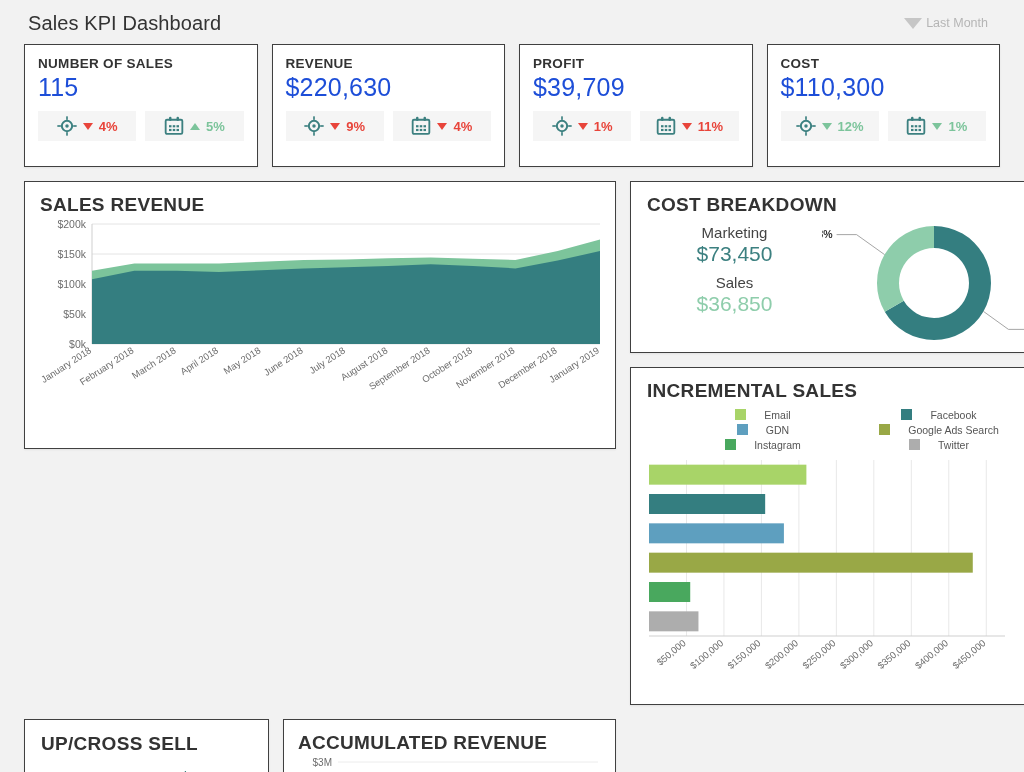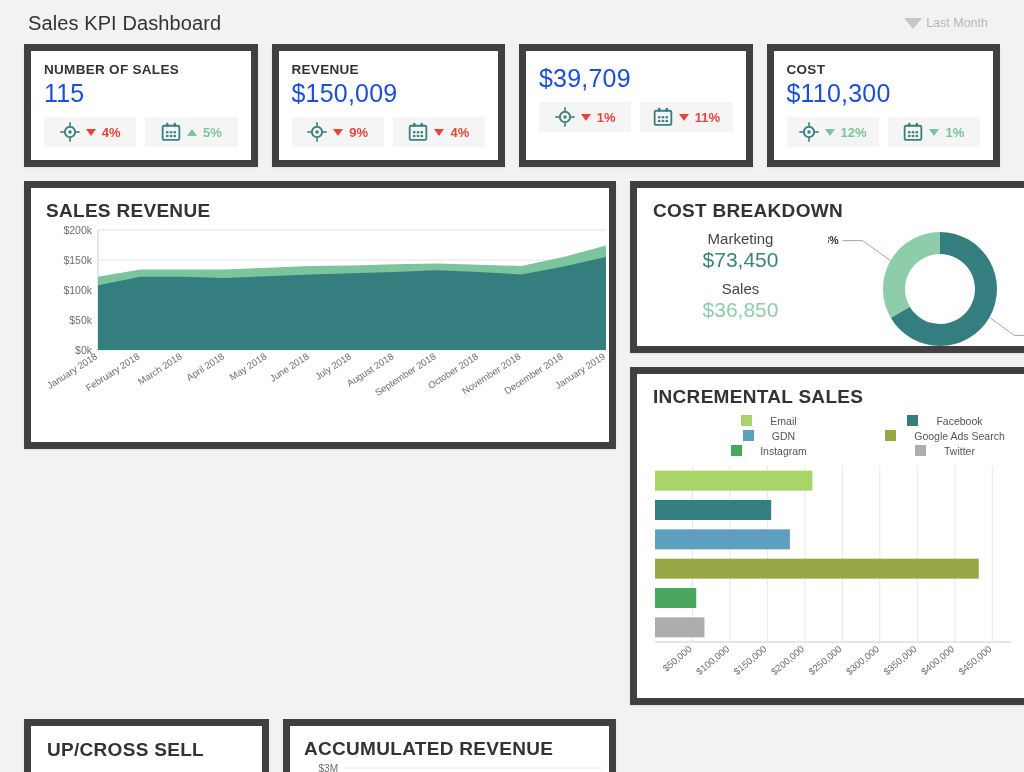--- a/index.html
+++ b/index.html
@@ -13,21 +13,21 @@
   .dash { width: 1024px; height: 772px; position: relative; padding: 0 24px; }
 
   
   .header { height: 42px; display: flex; align-items: center; justify-content: space-between; padding: 4px 4px 0 4px; }
   .dash-title { font-size: 20px; color: #333; font-weight: 400; letter-spacing: .1px; }
   .filter { display: flex; align-items: center; gap: 4px; padding-right: 8px; }
   .tri-down { width: 0; height: 0; border-left: 9px solid transparent; border-right: 9px solid transparent; border-top: 11px solid #c6c6c6; }
   .filter-label { font-size: 12.5px; color: #b5b5b5; }
 
   
-  .card { background: #fff; border: 7px solid #404040; box-shadow: 0 1px 2px rgba(0,0,0,.07); }
+  .card { background: #fff; border: 1px solid #404040; box-shadow: 0 1px 2px rgba(0,0,0,.07); }
   .kpi-row { display: flex; gap: 14px; margin-top: 2px; }
   .kpi { flex: 1; height: 123px; padding: 11px 13px 0 13px; }
   .kpi-title { font-size: 13.5px; font-weight: bold; color: #333; letter-spacing: .3px; }
   .kpi-value { font-size: 25px; color: #1d4ed8; margin-top: 2px; letter-spacing: .2px; }
   .kpi-badges { display: flex; gap: 9px; margin-top: 9px; }
   .badge { background: #f5f5f5; height: 30px; flex: 1; display: flex; align-items: center; justify-content: center; gap: 6px; }
   .badge-pct { font-size: 13px; font-weight: bold; }
   .pct-down { color: #e8443a; }
   .pct-up   { color: #7cc49b; }
   .pct-good { color: #7cc49b; }
@@ -120,21 +120,21 @@
             </g>
           </svg>
           <span class="arrow up pct-up"></span>
           <span class="badge-pct pct-up">5%</span>
         </div>
       </div>
     </div>
 
     <div class="card kpi">
       <div class="kpi-title">REVENUE</div>
-      <div class="kpi-value">$150,009</div>
+      <div class="kpi-value">$220,630</div>
       <div class="kpi-badges">
         <div class="badge">
           <svg width="20" height="20" viewBox="0 0 24 24">
             <circle cx="12" cy="12" r="6.2" fill="none" stroke="#3c8080" stroke-width="2.4"></circle>
             <circle cx="12" cy="12" r="2.1" fill="#3c8080"></circle>
             <rect x="11" y="0.4" width="2" height="4.2" fill="#3c8080"></rect>
             <rect x="11" y="19.4" width="2" height="4.2" fill="#3c8080"></rect>
             <rect x="0.4" y="11" width="4.2" height="2" fill="#3c8080"></rect>
             <rect x="19.4" y="11" width="4.2" height="2" fill="#3c8080"></rect>
           </svg>
@@ -155,20 +155,21 @@
                 <rect x="15" y="15.5" width="3" height="2.6"></rect>
             </g>
           </svg>
           <span class="arrow down pct-down"></span>
           <span class="badge-pct pct-down">4%</span>
         </div>
       </div>
     </div>
 
     <div class="card kpi">
+      <div class="kpi-title">PROFIT</div>
       <div class="kpi-value">$39,709</div>
       <div class="kpi-badges">
         <div class="badge">
           <svg width="20" height="20" viewBox="0 0 24 24">
             <circle cx="12" cy="12" r="6.2" fill="none" stroke="#3c8080" stroke-width="2.4"></circle>
             <circle cx="12" cy="12" r="2.1" fill="#3c8080"></circle>
             <rect x="11" y="0.4" width="2" height="4.2" fill="#3c8080"></rect>
             <rect x="11" y="19.4" width="2" height="4.2" fill="#3c8080"></rect>
             <rect x="0.4" y="11" width="4.2" height="2" fill="#3c8080"></rect>
             <rect x="19.4" y="11" width="4.2" height="2" fill="#3c8080"></rect>

